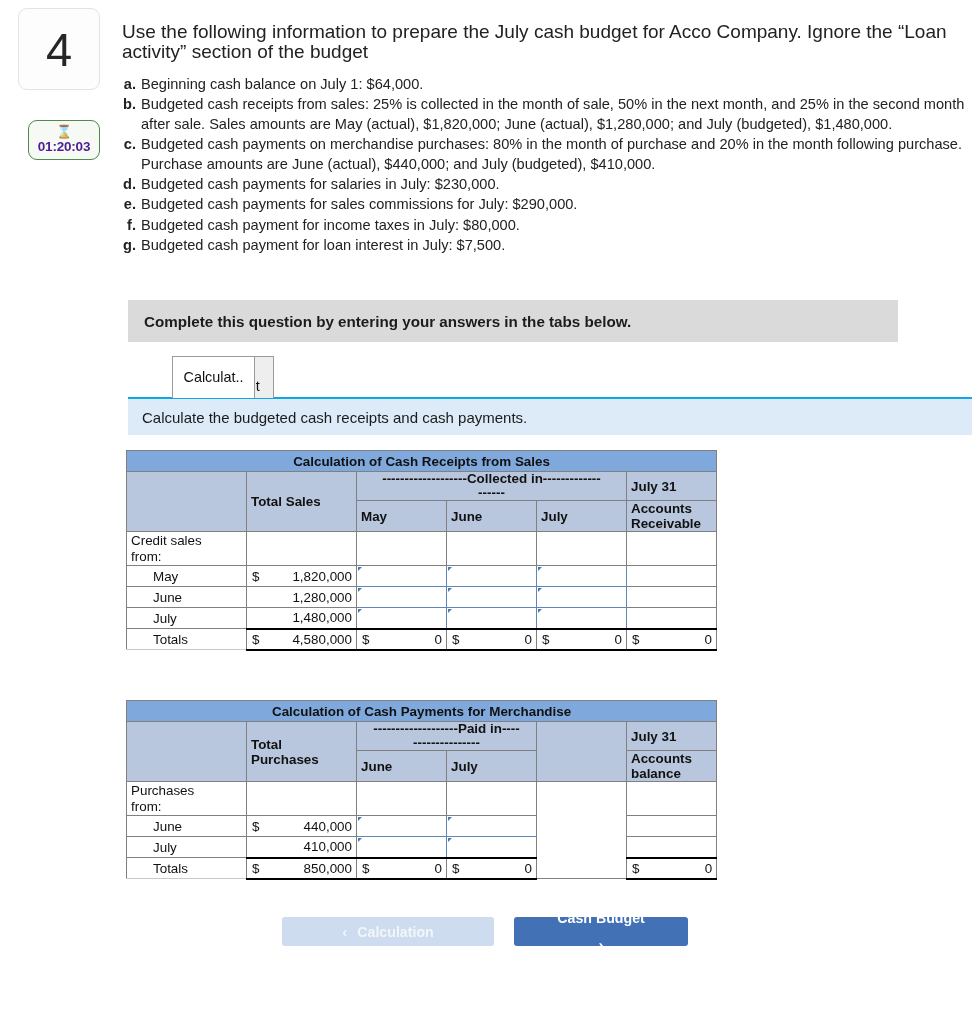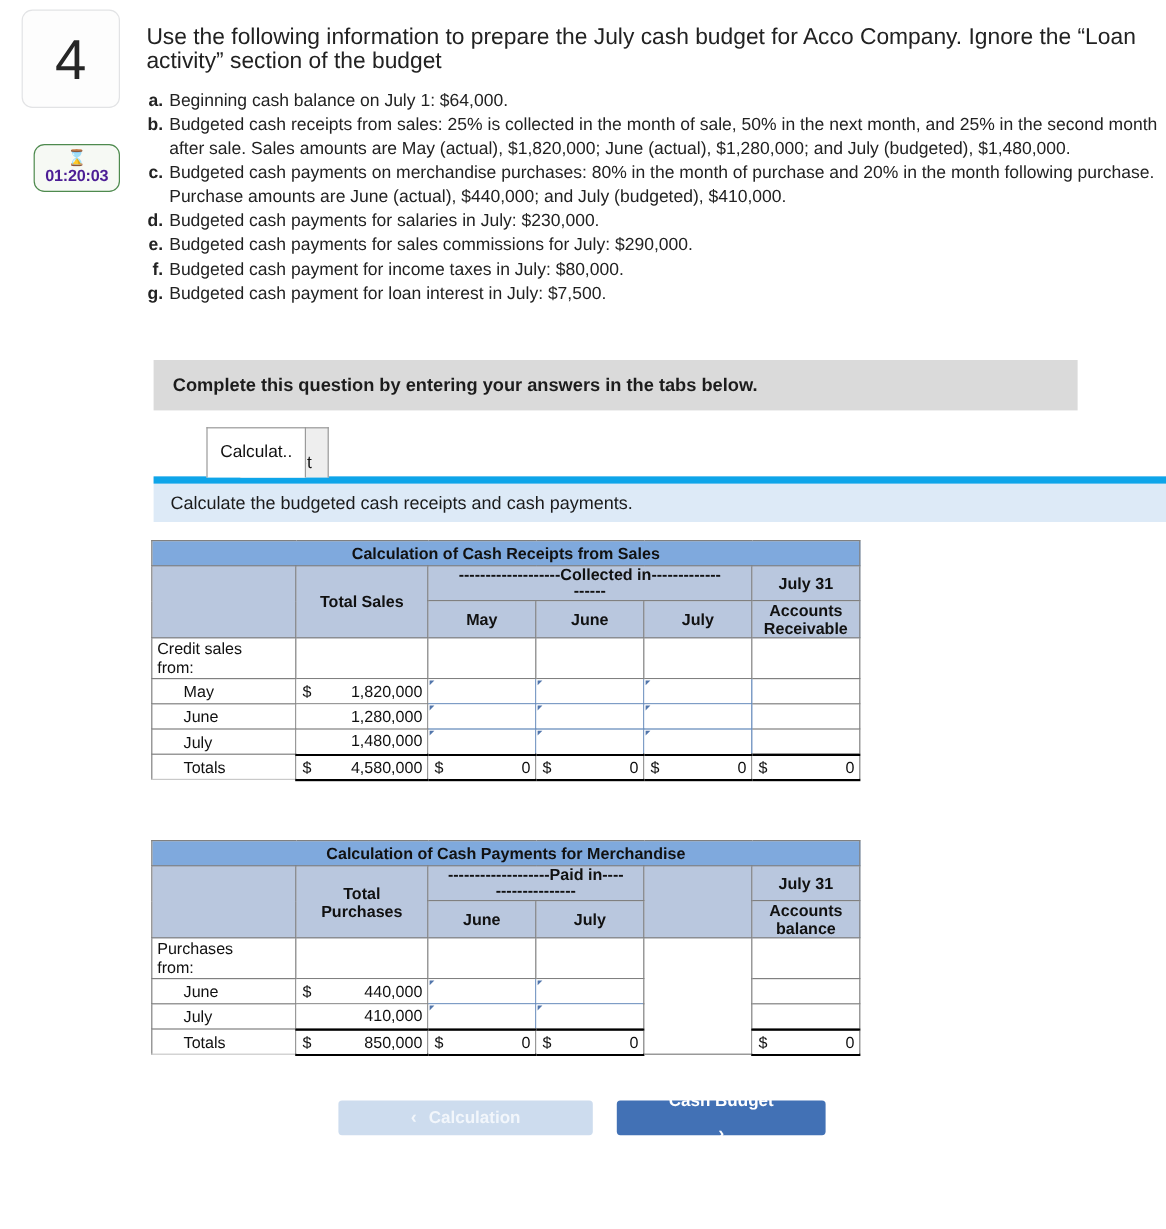--- a/index.html
+++ b/index.html
@@ -54,41 +54,41 @@
     border: 1px solid #9a9a9a; border-bottom: none;
     display: flex; align-items: center; justify-content: center;
     font-size: 14.4px; color: #111; text-align: center; line-height: 17px;
   }
   .tab.active { background: #ffffff; left: 0; width: 83px; z-index: 3; margin-left: 44px; }
   .tab.inactive { background: #eeeeee; left: 72px; width: 74px; z-index: 2; }
 
   
   .subinstr {
     position: absolute; left: 128px; top: 397px; width: 844px; height: 38px;
-    background: #ddeaf7; display: flex; align-items: center; border-top: 6px solid #0ea5e9;
+    background: #ddeaf7; display: flex; align-items: center; border-top: 2px solid #0ea5e9;
   }
   .subinstr-text { font-size: 15px; color: #1b1b1b; padding-left: 14px; }
 
   
   .sheet { position: absolute; left: 126px; border-collapse: collapse; table-layout: fixed; }
   .sheet td {
     border: 1px solid #808080;
     font-size: 13.4px;
     padding: 0 4px;
     height: 21px;
     background: #ffffff;
     color: #111;
     vertical-align: middle;
   }
   .title-cell {
     background: #7fa9dd !important;
     font-weight: bold; font-size: 14.2px; text-align: center;
     height: 23px; color: #111;
   }
-  .hd { background: #b9c7de !important; font-weight: bold; text-align: center; font-size: 13.6px; color: #111; }
+  .hd { background: #b9c7de !important; font-weight: bold; font-size: 13.6px; color: #111; }
   .hd-blank { background: #b9c7de !important; }
   .rowlabel { text-align: left; padding-left: 4px; }
   .rowlabel.indent { padding-left: 26px; }
   .money { position: relative; text-align: right; padding-right: 6px; }
   .money .sym { position: absolute; left: 5px; }
   .totalrow td { border-top: 2px solid #000; border-bottom: 2px solid #000; }
   .totalrow .rowlabel { border-top: 1px solid #c9c9c9; border-bottom: 1px solid #c9c9c9; }
   .blankcol { border-left: 1px solid #808080; border-right: 1px solid #808080; border-top:none; border-bottom:none; }
 
   

